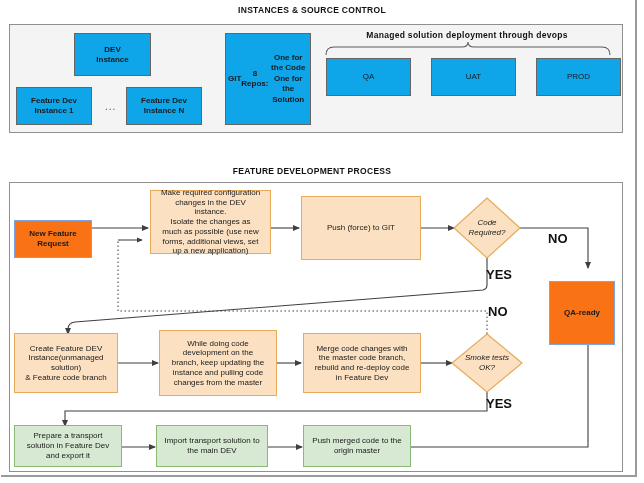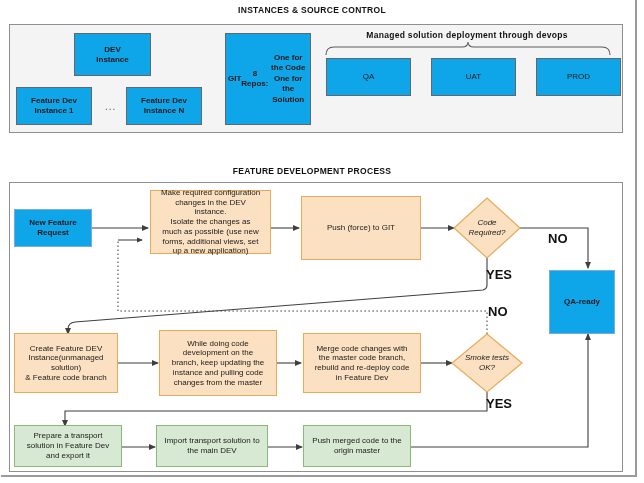--- a/index.html
+++ b/index.html
@@ -37,21 +37,21 @@
     position:absolute;box-sizing:border-box;
     display:flex;align-items:center;justify-content:center;
     text-align:center;line-height:1.22;
     font-size:8px;padding:1px 2px;
   }
   .node .lbl{display:block;width:100%;white-space:pre-line;}
 
   .node.plain{background:#0ea5e9;border:1.4px solid #666666;font-weight:bold;font-size:8px;justify-content:center;}
   .node.plain.sub{font-weight:normal;}
   .node.orange{background:#fbe1c2;border:1px solid #e5ab5b;}
-  .node.blue{background:#0ea5e9;border:1px solid #7ea6e0;font-weight:bold;}
+  .node.blue{background:#f97316;border:1px solid #7ea6e0;font-weight:bold;margin-top:11px;}
   .node.green{background:#d8e9d3;border:1px solid #8bb976;}
 
   
   .gitbox{flex-direction:row;justify-content:center;gap:0;font-weight:normal;}
   .gitbox .l1{font-weight:bold;font-size:8px;}
   .gitbox .l2{font-weight:bold;font-size:8px;}
   .gitbox .l3{font-weight:bold;font-size:8px;line-height:1.3;white-space:pre-line;}
 
   
   .diamond{position:absolute;}

